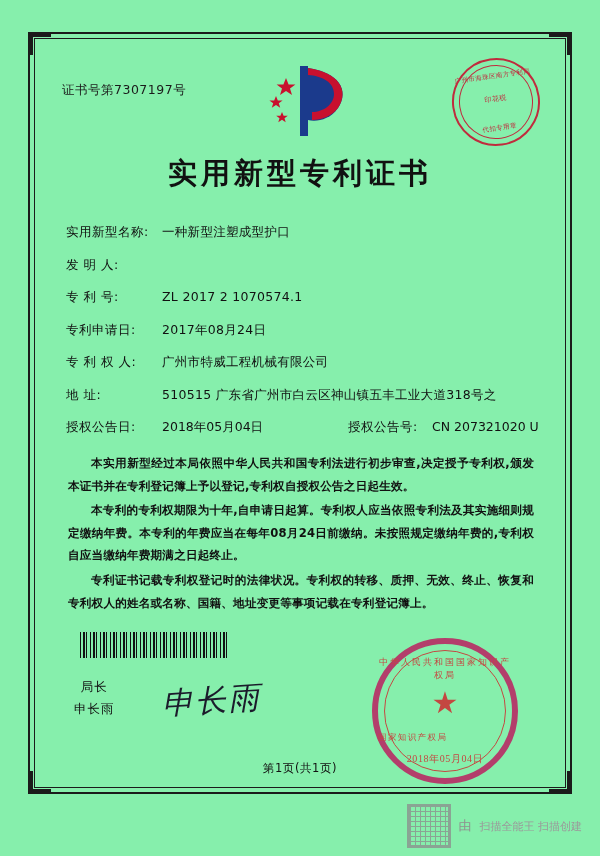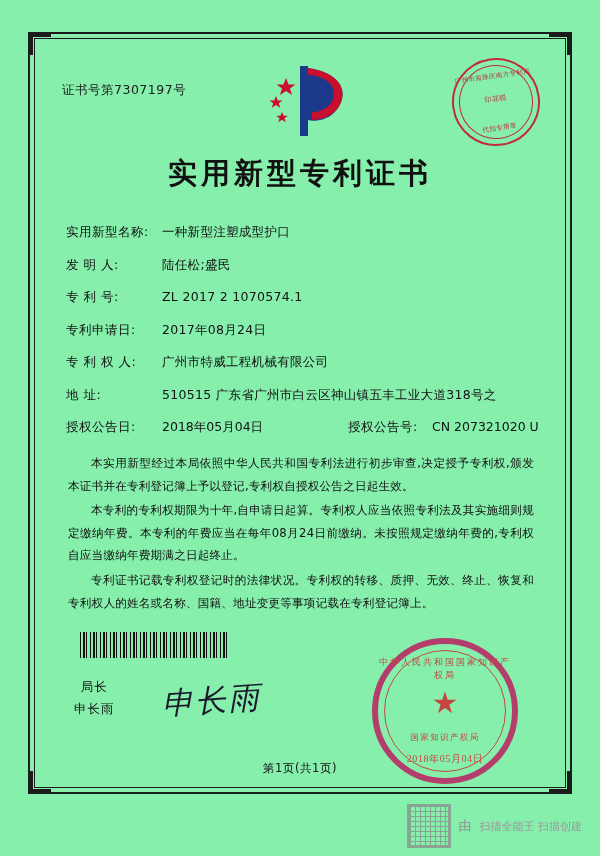--- a/index.html
+++ b/index.html
@@ -153,20 +153,21 @@
     margin-top: 16px;
     padding: 0 14px 0 16px;
     font-size: 11.6px;
     line-height: 1.95;
     text-align: justify;
     letter-spacing: 0.2px;
   }
   .paras p {
     margin: 0 0 2px 0;
     text-indent: 23px;
+    font-weight: bold;
   }
 
   
   .bottom-area {
     position: relative;
     margin-top: 18px;
     height: 140px;
   }
   .barcode {
     position: absolute;
@@ -231,21 +232,21 @@
     left: 0; right: 0;
     top: 12px;
     text-align: center;
     font-size: 9px;
     letter-spacing: 2px;
   }
   .big-seal .bs-arc2 {
     position: absolute;
     left: 0; right: 0;
     bottom: 34px;
-    text-align: center;
+    text-align: left;
     font-size: 8.5px;
     letter-spacing: 1.4px;
   }
   .big-seal .bs-date {
     position: absolute;
     left: 0; right: 0;
     bottom: 12px;
     text-align: center;
     font-size: 10px;
     letter-spacing: 0.6px;
@@ -325,21 +326,20 @@
 
     <div class="fields">
 
       <div class="field">
         <span class="lbl">实用新型名称:</span>
         <span class="val">一种新型注塑成型护口</span>
       </div>
 
       <div class="field">
         <span class="lbl">发 明 人:</span>
-        <span class="val">陆任松;盛民</span>
       </div>
 
       <div class="field">
         <span class="lbl">专 利 号:</span>
         <span class="val">ZL 2017 2 1070574.1</span>
       </div>
 
       <div class="field">
         <span class="lbl">专利申请日:</span>
         <span class="val">2017年08月24日</span>

